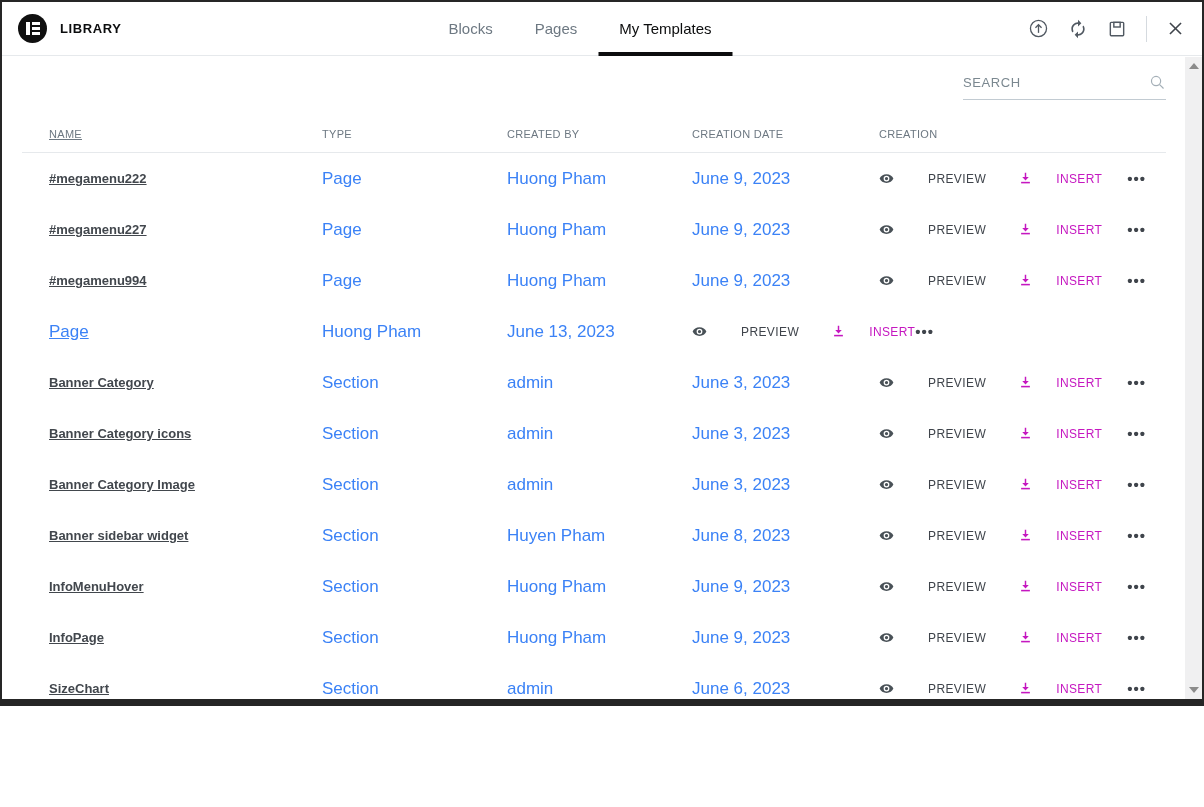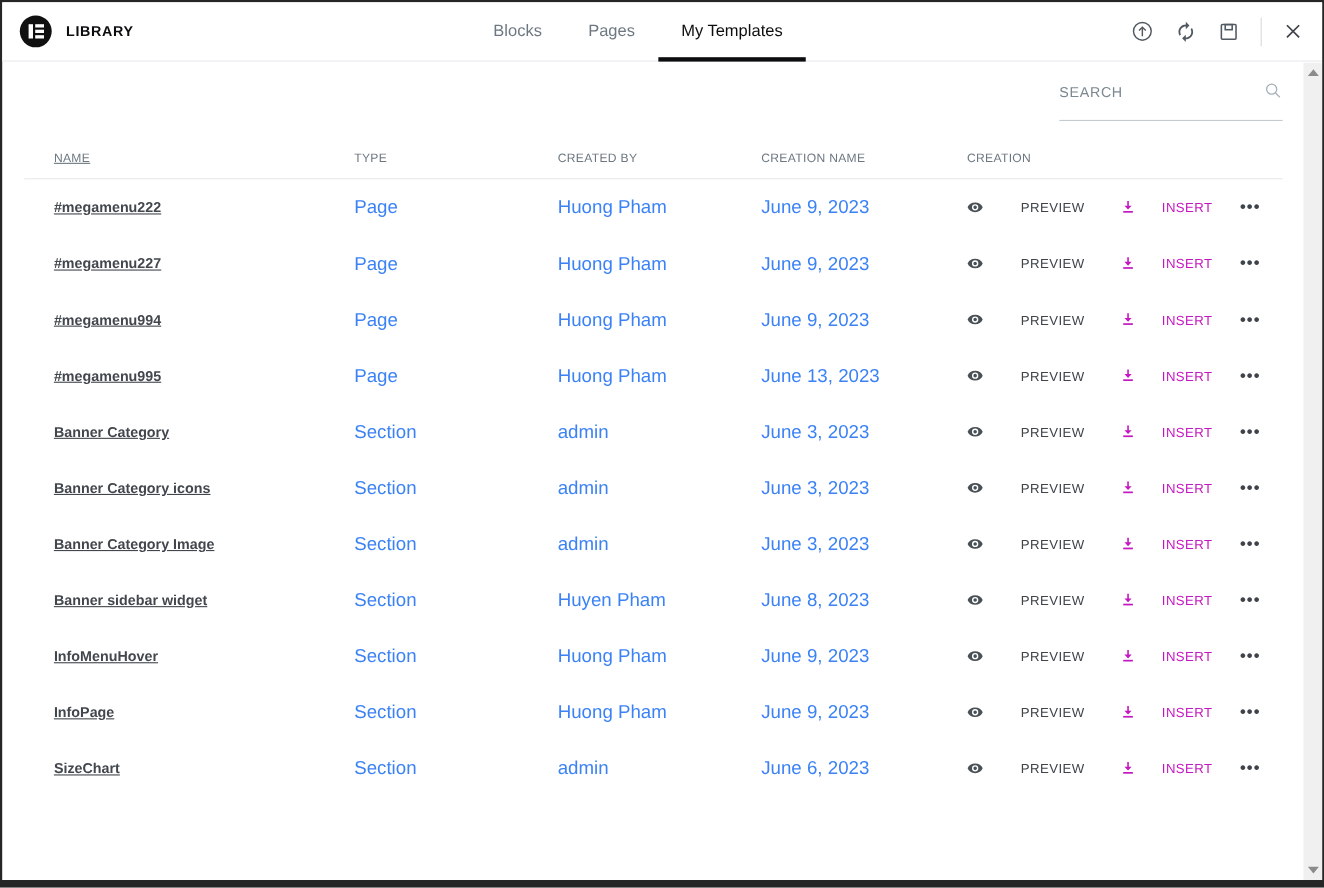--- a/index.html
+++ b/index.html
@@ -2,21 +2,21 @@
 <html><head>
 <meta charset="utf-8">
 <style>
   * { box-sizing: border-box; margin: 0; padding: 0; }
   html,body { width:1204px; height:807px; }
   body {
     font-family: "Liberation Sans", "DejaVu Sans", sans-serif;
     background:#ffffff;
   }
   .window {
-    position:relative; width:1204px; height:807px;
+    position:relative; width:1204px; height:706px;
     border:2px solid #262626; border-bottom-width:7px;
     background:#ffffff; overflow:hidden;
   }
   
   .topbar {
     position:relative; height:54px; border-bottom:1px solid #e6e9ec;
     display:flex; align-items:center; background:#fff;
   }
   .brand { display:flex; align-items:center; gap:13px; padding-left:16px; }
   .logo {
@@ -45,21 +45,21 @@
   .toolbar { margin-left:auto; display:flex; align-items:center; gap:19px; padding-right:17px; }
   .tool-btn { display:flex; align-items:center; justify-content:center; cursor:pointer; background:none; border:none; }
   .toolbar .divider { width:1px; height:26px; background:#d5dadf; }
 
   
   .content { position:relative; height:746px; }
 
   .search-box {
     width:203px; margin:18px 36px 0 auto;
     border-bottom:1px solid #c2cbd2;
-    display:flex; align-items:flex-end; padding-bottom:18px;
+    display:flex; align-items:center; padding-bottom:8px;
   }
   .search-box input {
     flex:1; border:none; outline:none; font-size:13px; letter-spacing:.6px;
     color:#3f444b; font-family:inherit; background:transparent;
   }
   .search-box input::placeholder { color:#7b8890; }
 
   .table { margin:0 36px 0 20px; }
   .trow {
     display:grid; grid-template-columns:300px 185px 185px 187px 1fr;
@@ -169,21 +169,21 @@
         <circle cx="8.3" cy="8.3" r="5.4"></circle>
           <path d="m12.5 12.5 4.6 4.6"></path>
       </svg>
     </div>
 
     <div class="table">
       <div class="trow thead">
         <span class="th">NAME</span>
         <span class="th">TYPE</span>
         <span class="th">CREATED BY</span>
-        <span class="th">CREATION NAME</span>
+        <span class="th">CREATION DATE</span>
         <span class="th">CREATION</span>
       </div>
       <div class="tbody">
           <div class="trow">
     <span class="cell-name">#megamenu222</span>
     <span class="cell-muted">Page</span>
     <span class="cell-muted">Huong Pham</span>
     <span class="cell-muted">June 9, 2023</span>
     <span class="actions">
       <button class="act-btn act-preview">
@@ -240,21 +240,20 @@
         <svg width="13" height="13" viewBox="0 0 16 16" fill="#c517c0">
           <path d="M7.1 1h1.8v5.2h3.1L8 10.5 4 6.2h3.1z"></path>
           <rect x="2.6" y="12.1" width="10.8" height="1.9"></rect>
         </svg>
         <span class="lbl">INSERT</span>
       </button>
       <button class="act-btn act-more">•••</button>
     </span>
   </div>
           <div class="trow">
-    <span class="cell-name">#megamenu995</span>
     <span class="cell-muted">Page</span>
     <span class="cell-muted">Huong Pham</span>
     <span class="cell-muted">June 13, 2023</span>
     <span class="actions">
       <button class="act-btn act-preview">
         <svg width="15" height="15" viewBox="0 0 24 24">
           <path fill="#495157" fill-rule="evenodd" d="M12 5C6.9 5 2.6 7.9 1 12c1.6 4.1 5.9 7 11 7s9.4-2.9 11-7c-1.6-4.1-5.9-7-11-7zm0 11.6A4.6 4.6 0 1 1 12 7.4a4.6 4.6 0 0 1 0 9.2zm0-7.2a2.6 2.6 0 1 0 0 5.2 2.6 2.6 0 0 0 0-5.2z"></path>
         </svg>
         <span class="lbl">PREVIEW</span>
       </button>

